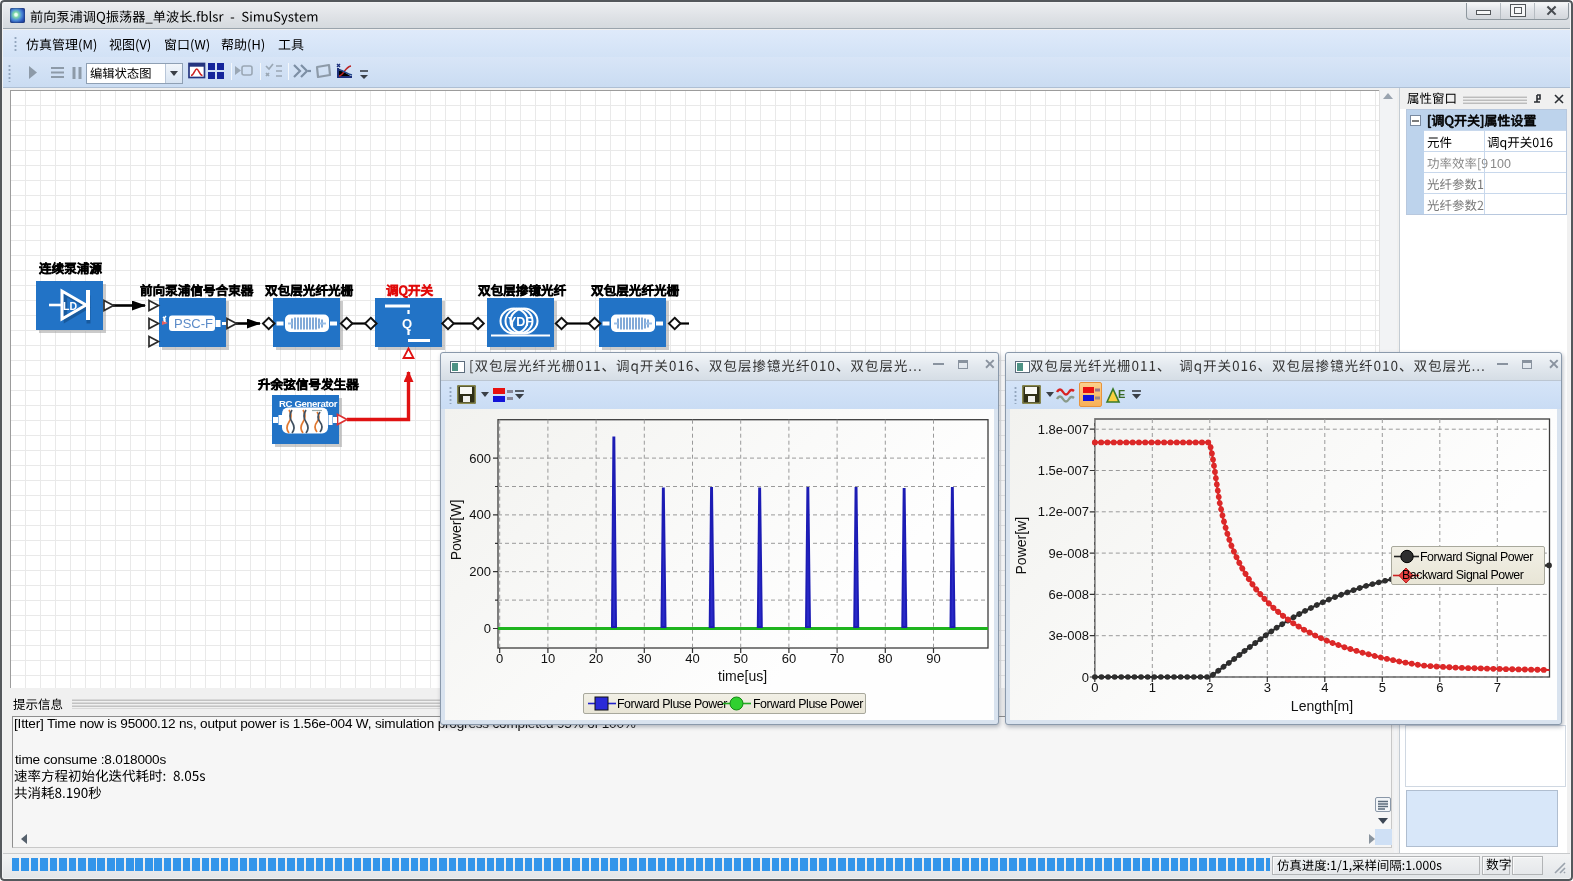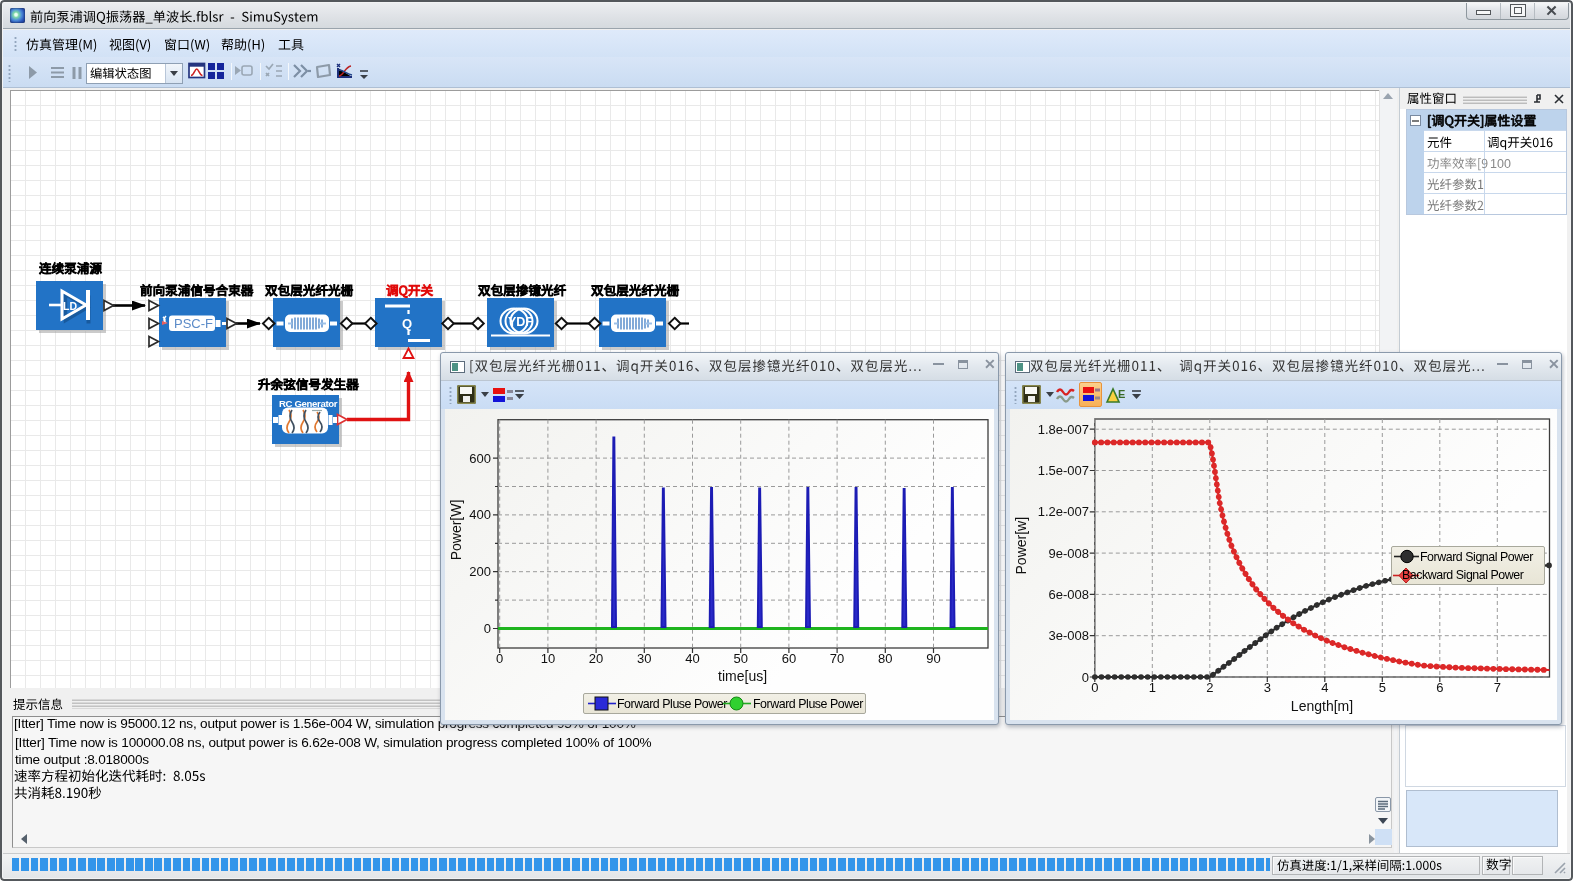--- a/index.html
+++ b/index.html
@@ -260,22 +260,21 @@
 <div id="logpanel">
  <svg class="abs" style="left:70px;top:10px" width="370" height="12">
         <g stroke="#d8d8d8" stroke-width="1">
           <path d="M0,1.5h370M0,4.5h370M0,7.5h370M0,10.5h370"></path>
         </g>
         <g stroke="#c2c2c2" stroke-width="1">
           <path d="M0,2.5h370M0,5.5h370M0,8.5h370"></path>
         </g>
       </svg>
  <div id="logbox">
-  <div class="logline" style="top:18px">[Itter] Time now is 100000.08 ns, output power is 6.62e-008 W, simulation progress completed 100% of 100%</div>
-  <div class="logline" style="top:34.7px">time output :8.018000s</div>
+  <div class="logline" style="top:34.7px">time consume :8.018000s</div>
   <svg class="abs" style="left:6px;top:116px" width="12" height="12">
           <path d="M8,1 L2,6 L8,11 Z" fill="#55606c"></path>
         </svg>
   <svg class="abs" style="left:1352px;top:116px" width="12" height="12">
           <path d="M4,1 L10,6 L4,11 Z" fill="#8a949e"></path>
         </svg>
   <div class="abs" style="left:1362px;top:80px;width:16px;height:15px;border:1px solid #8a97a8;border-radius:2px;background:#f2f5f8"></div>
   <svg class="abs" style="left:1364px;top:83px" width="12" height="10">
           <g stroke="#5a6a7a" stroke-width="1.3">
             <path d="M1,1.5h10M1,4h10M1,6.5h10M1,9h7"></path>

